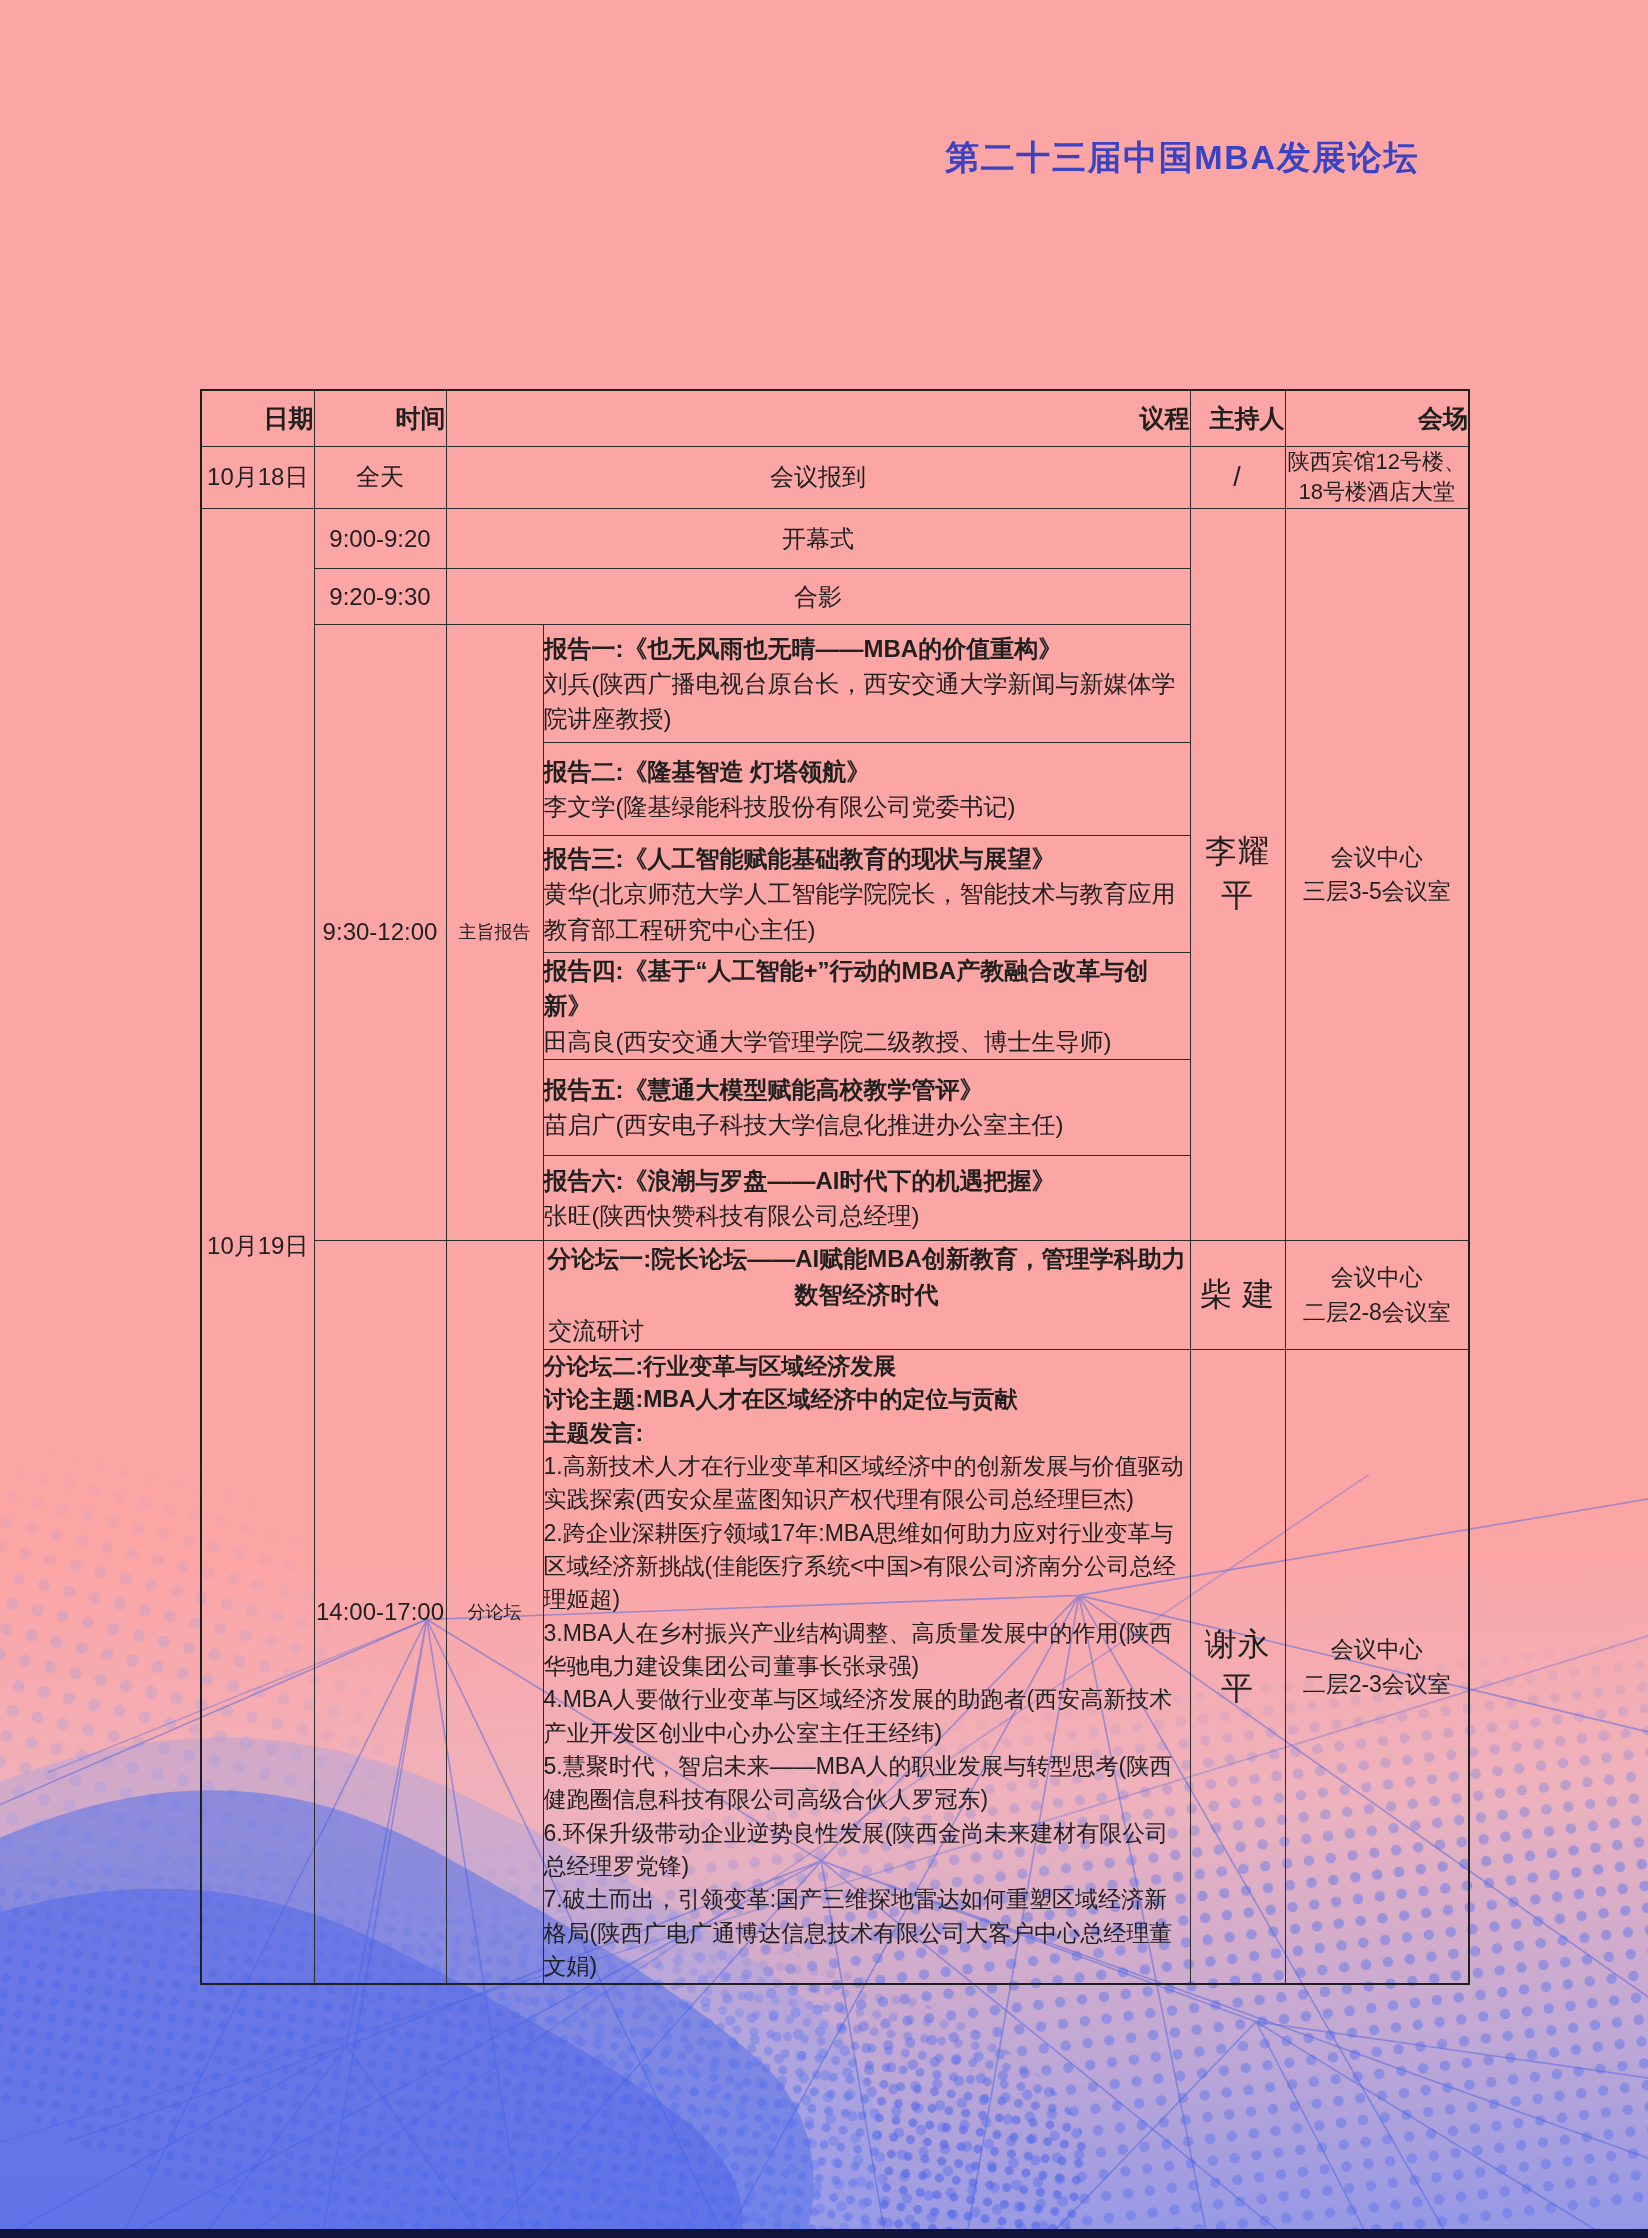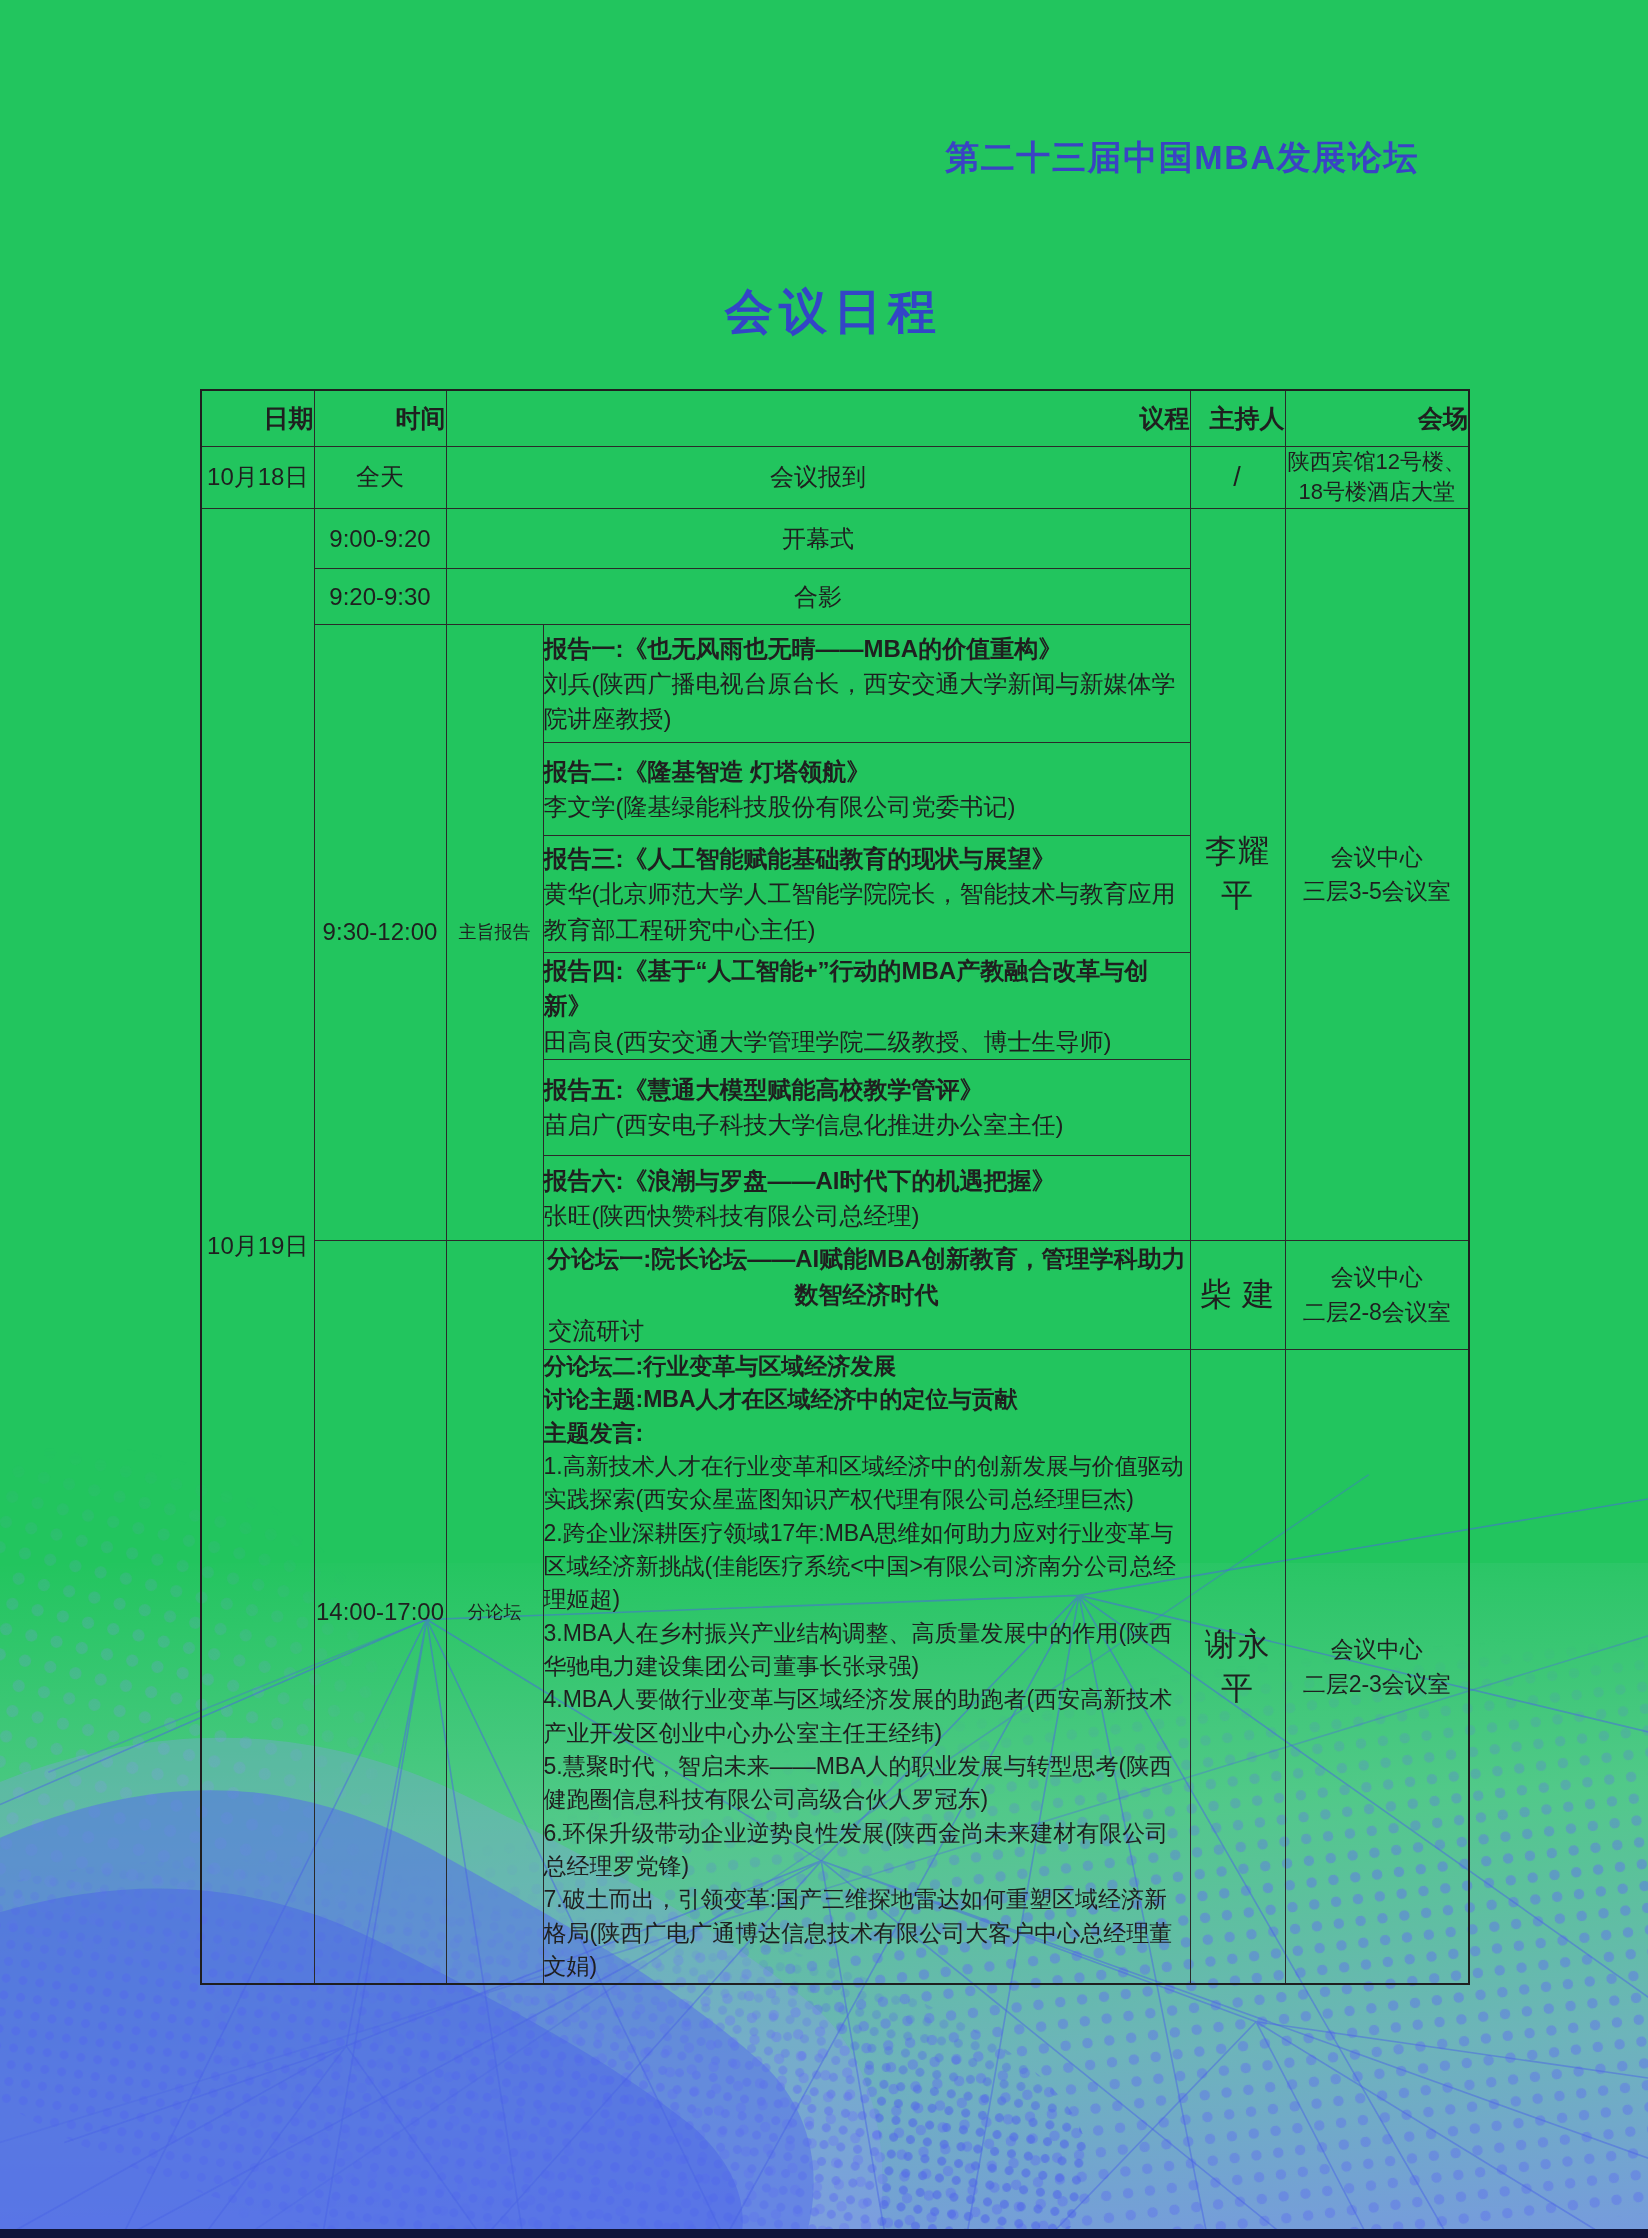--- a/index.html
+++ b/index.html
@@ -1,17 +1,17 @@
 <!DOCTYPE html>
 <html style="font-size:13px"><head>
 <meta charset="utf-8">
 <style>
   html,body{margin:0;padding:0;}
   body{background:#e8e8e8;font-family:"Liberation Sans","DejaVu Sans",sans-serif;}
-  .page{position:relative;width:1649px;height:2239px;background:#22c55e;overflow:hidden;margin:0 auto;}
+  .page{position:relative;width:1649px;height:2239px;background:#fca5a5;overflow:hidden;margin:0 auto;}
 
   
   .forum-name{position:absolute;top:135px;right:230px;font-size:34px;font-weight:600;
               color:#3a43c4;letter-spacing:1.6px;z-index:3;}
   .page-title{position:absolute;top:280px;left:200px;width:1267px;text-align:center;
               font-size:48px;font-weight:800;color:#3345c7;letter-spacing:6.4px;z-index:3;}
 
   
   .agenda{position:absolute;left:200px;top:389px;width:1267px;z-index:2;
           border-collapse:collapse;table-layout:fixed;background:transparent;}
@@ -82,21 +82,20 @@
       <path d="M1020,630 L150,1100 M1020,630 L600,1100 M1020,630 L1100,1100 M1020,630 L1600,1100 M1020,630 L2048,1000 M1020,630 L430,860 M1020,630 L1560,830"></path>
       <path d="M430,860 L0,1100 M430,860 L250,1100 M430,860 L600,1100 M430,860 L80,980"></path>
       <path d="M1560,830 L1300,1100 M1560,830 L1700,1100 M1560,830 L2000,1100 M1560,830 L2048,900"></path>
       <path d="M0,980 L2048,350 M300,1100 L1700,150 M60,520 L530,330" stroke-opacity="0.35"></path>
       <path d="M1340,300 L1340,300" stroke-width="3"></path>
     </svg>
     <div class="bottom-bar"></div>
   </div>
 
   <div class="forum-name">第二十三届中国MBA发展论坛</div>
-  <div class="page-title">会议日程</div>
 
   <table class="agenda">
     <colgroup>
       <col style="width:113px">
         <col style="width:132px">
         <col style="width:97px">
       <col style="width:647px">
         <col style="width:95px">
         <col style="width:184px">
     </colgroup>

